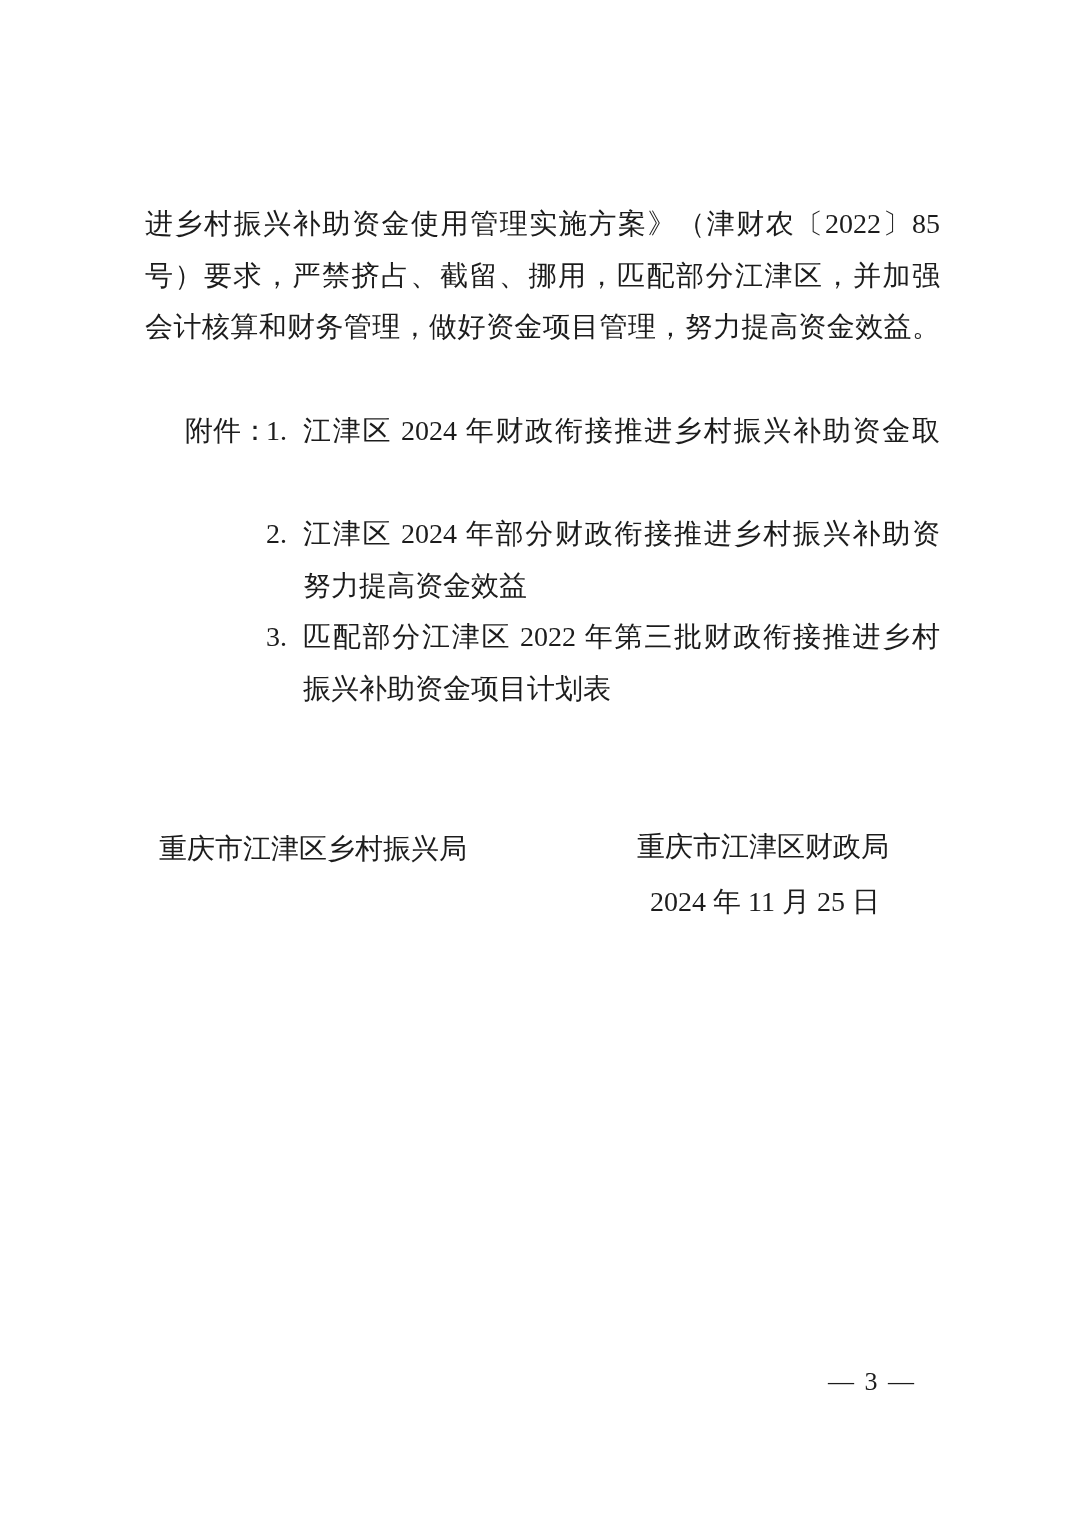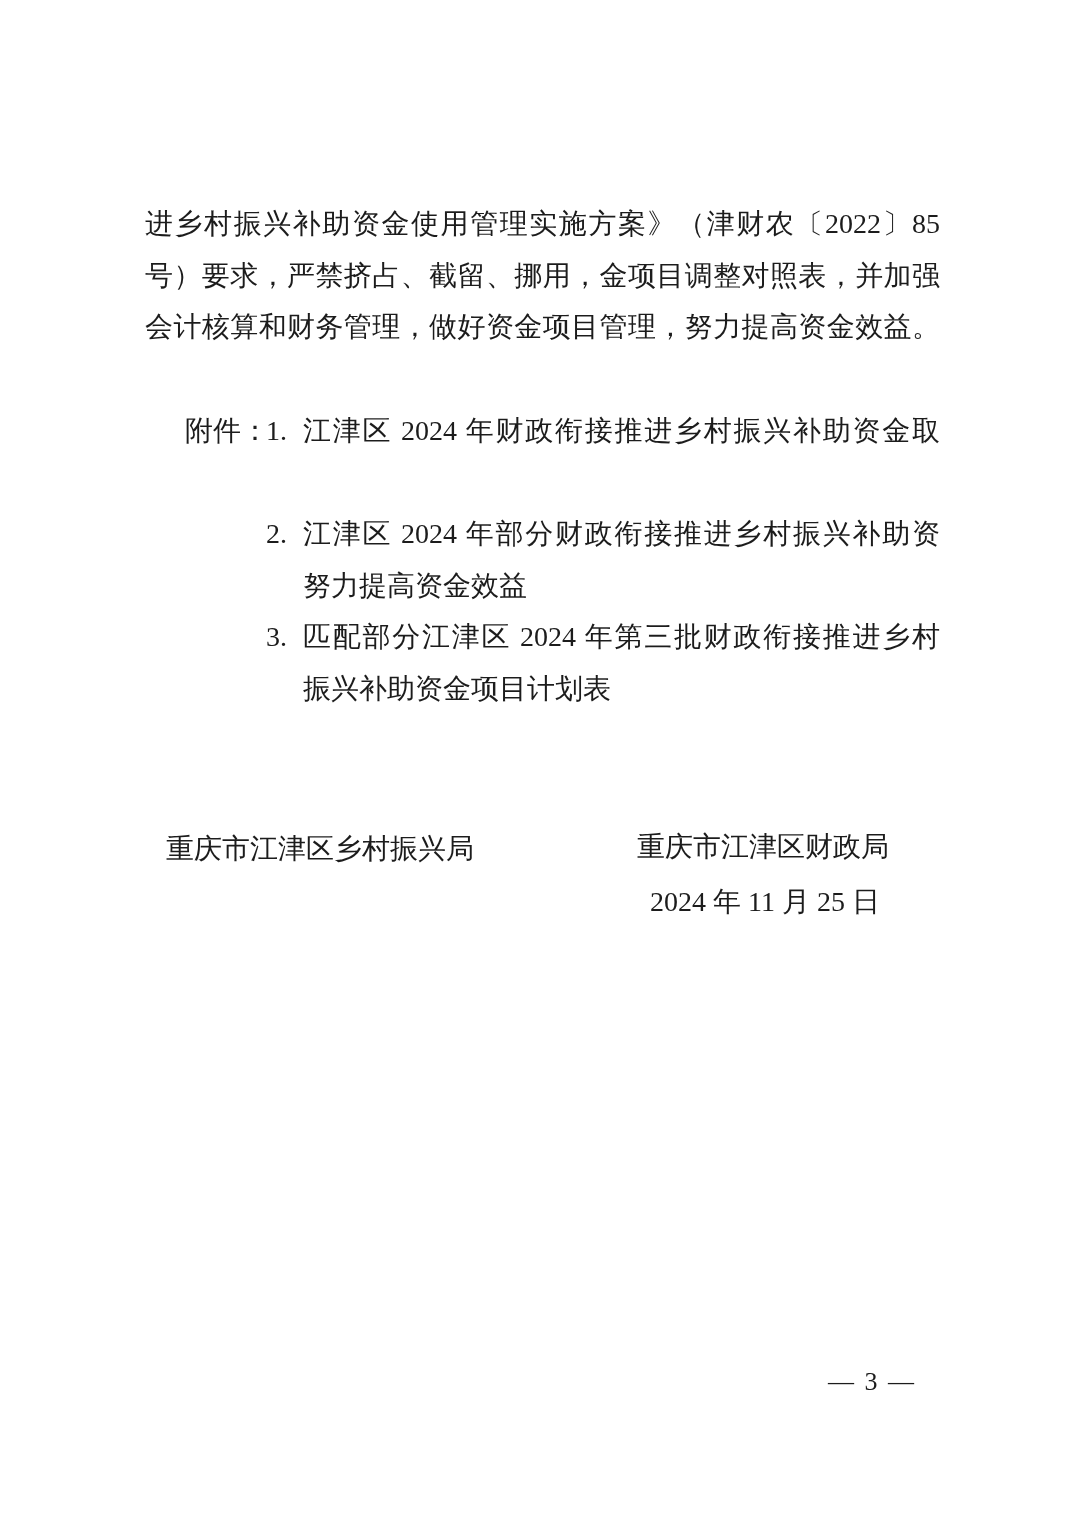--- a/index.html
+++ b/index.html
@@ -69,21 +69,21 @@
 
   
   #sig-row { top: 823px; left: 0; width: 1074px; height: 52px; position: absolute; }
   .sig {
     position: absolute;
     top: 0;
     font-size: 28px;
     line-height: 52px;
     white-space: nowrap;
   }
-  #sig-left  { left: 166px; text-align: center; }
+  #sig-left  { left: 159px; text-align: center; }
   #sig-right { left: 637px; font-family: Liberation Mono, monospace; }
   #date-line { top: 876px; left: 650px; }
 
   
   #page-footer {
     position: absolute;
     top: 1366px;
     right: 158px;
     font-size: 26px;
     line-height: 32px;
@@ -91,40 +91,40 @@
     white-space: nowrap;
     letter-spacing: 2px;
   }
 </style>
 </head>
 <body>
 
 <div class="page">
 
   <div class="ln body-line" id="body-l1">进乡村振兴补助资金使用管理实施方案》（津财农〔2022〕85</div>
-  <div class="ln body-line" id="body-l2">号）要求，严禁挤占、截留、挪用，金项目调整对照表，并加强</div>
+  <div class="ln body-line" id="body-l2">号）要求，严禁挤占、截留、挪用，匹配部分江津区，并加强</div>
   <div class="ln body-line" id="body-l3">会计核算和财务管理，做好资金项目管理，努力提高资金效益。</div>
 
   <div class="att-row" id="att-r1">
     <span class="att-label">附件：</span>
     <span class="att-num">1.</span>
     <span class="att-text-justify">江津区 2024 年财政衔接推进乡村振兴补助资金取</span>
   </div>
 
   <div class="att-row" id="att-r3">
     <span class="att-num">2.</span>
     <span class="att-text-justify">江津区 2024 年部分财政衔接推进乡村振兴补助资</span>
   </div>
   <div class="att-row" id="att-r4">
     <span class="att-text">努力提高资金效益</span>
   </div>
 
   <div class="att-row" id="att-r5">
     <span class="att-num">3.</span>
-    <span class="att-text-justify">匹配部分江津区 2024 年第三批财政衔接推进乡村</span>
+    <span class="att-text-justify">匹配部分江津区 2022 年第三批财政衔接推进乡村</span>
   </div>
   <div class="att-row" id="att-r6">
     <span class="att-text">振兴补助资金项目计划表</span>
   </div>
 
   <div id="sig-row">
     <span class="sig" id="sig-left">重庆市江津区乡村振兴局</span>
     <span class="sig" id="sig-right">重庆市江津区财政局</span>
   </div>
   <div class="ln" id="date-line">2024 年 11 月 25 日</div>

